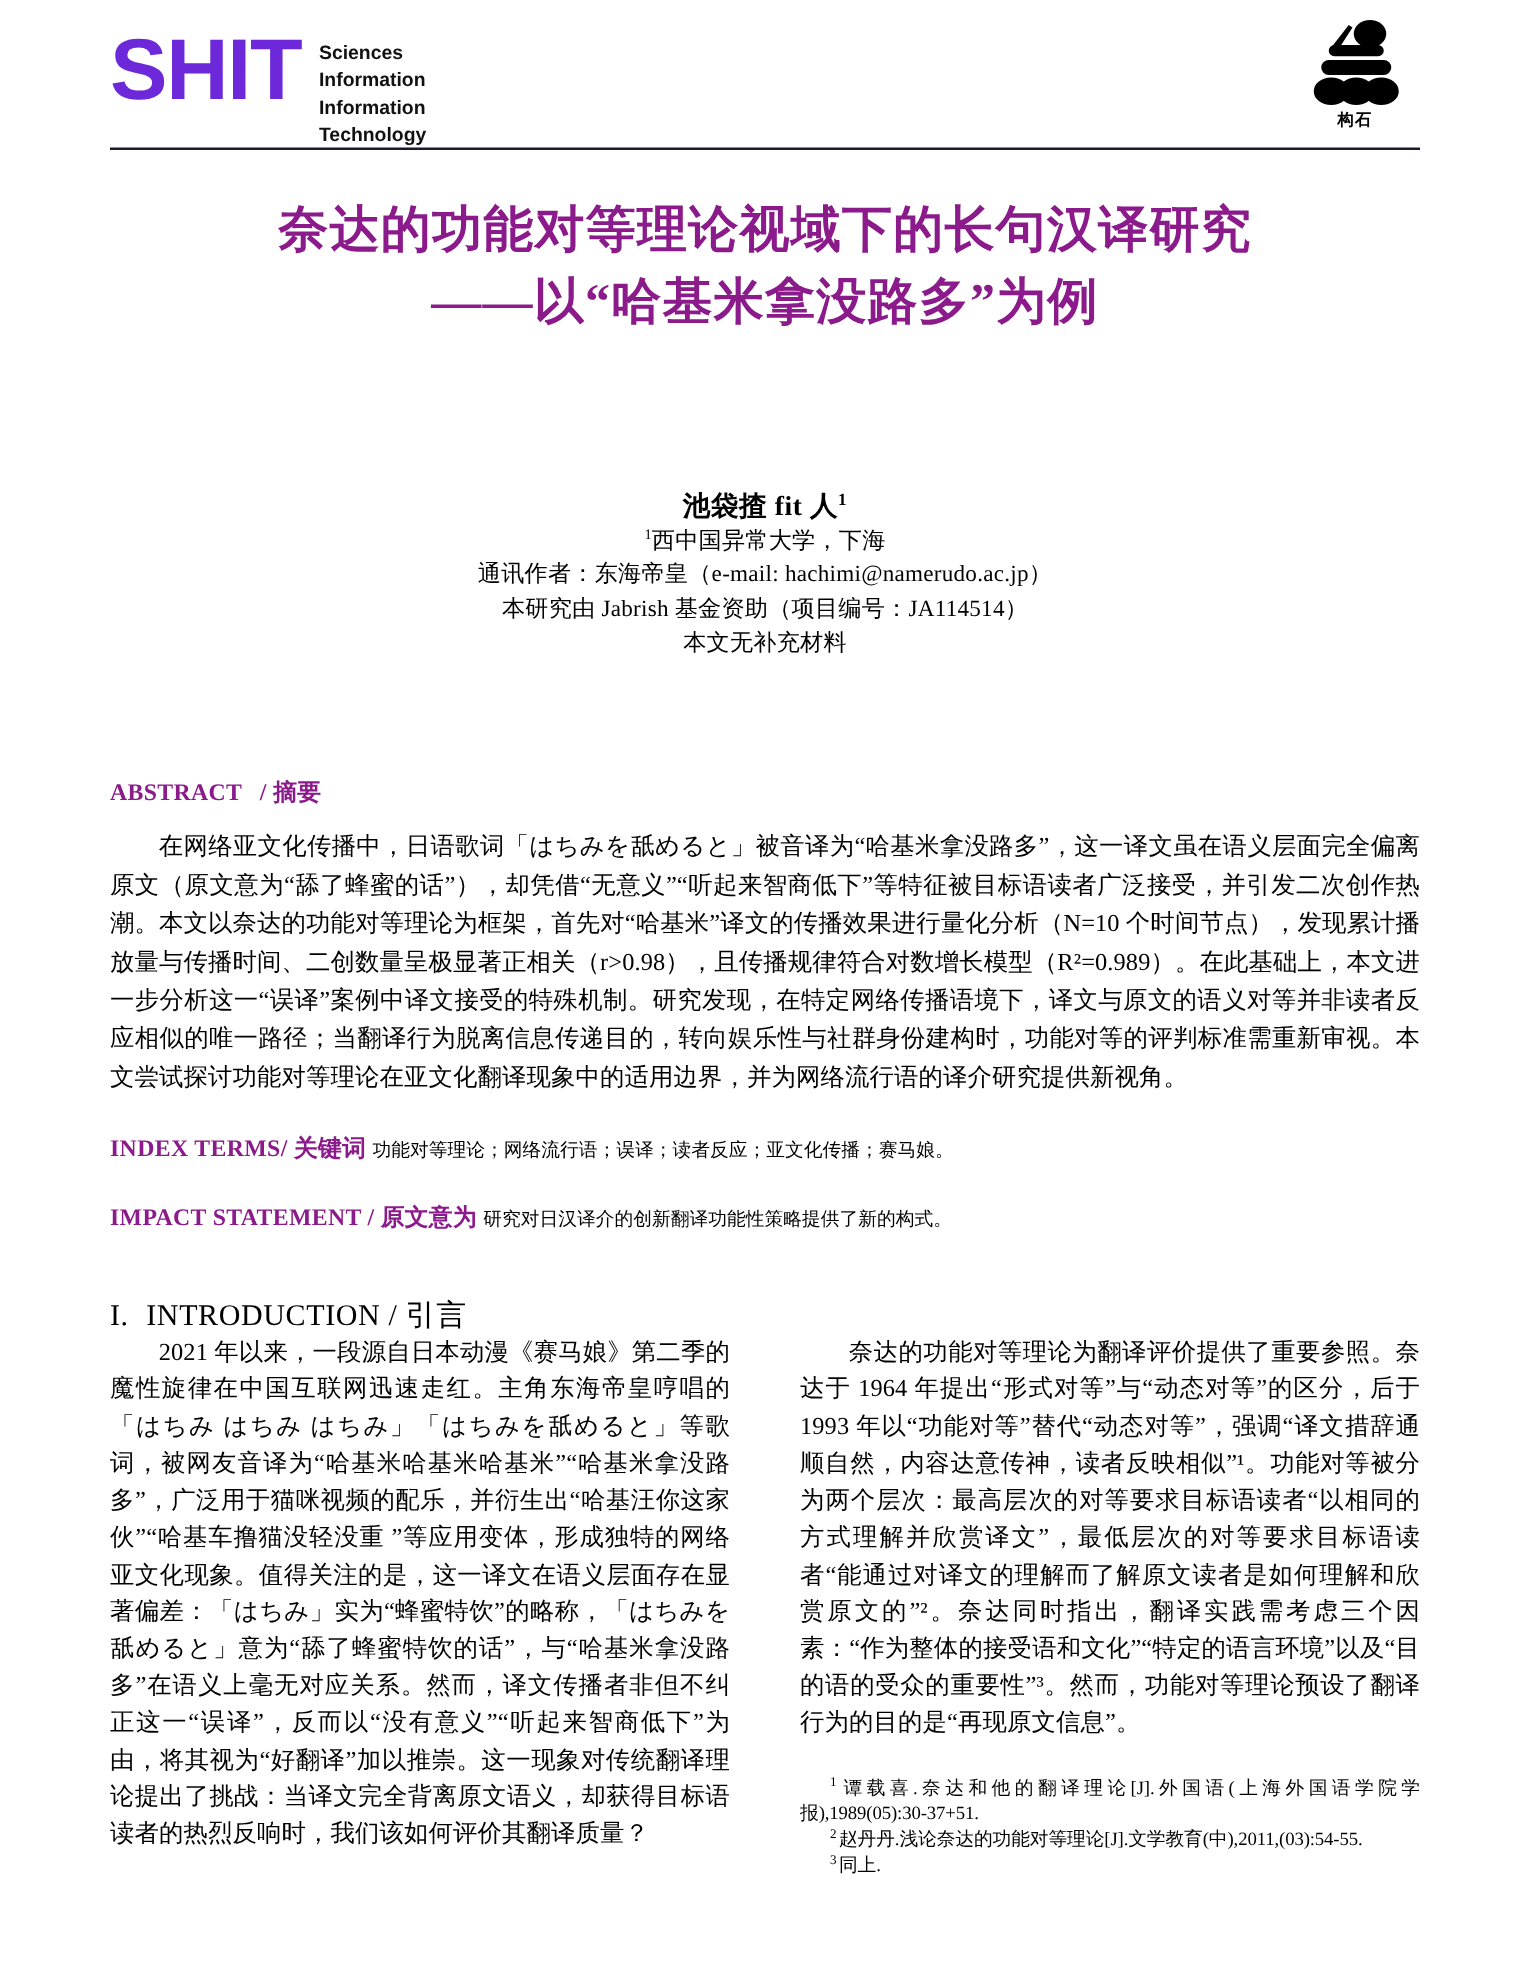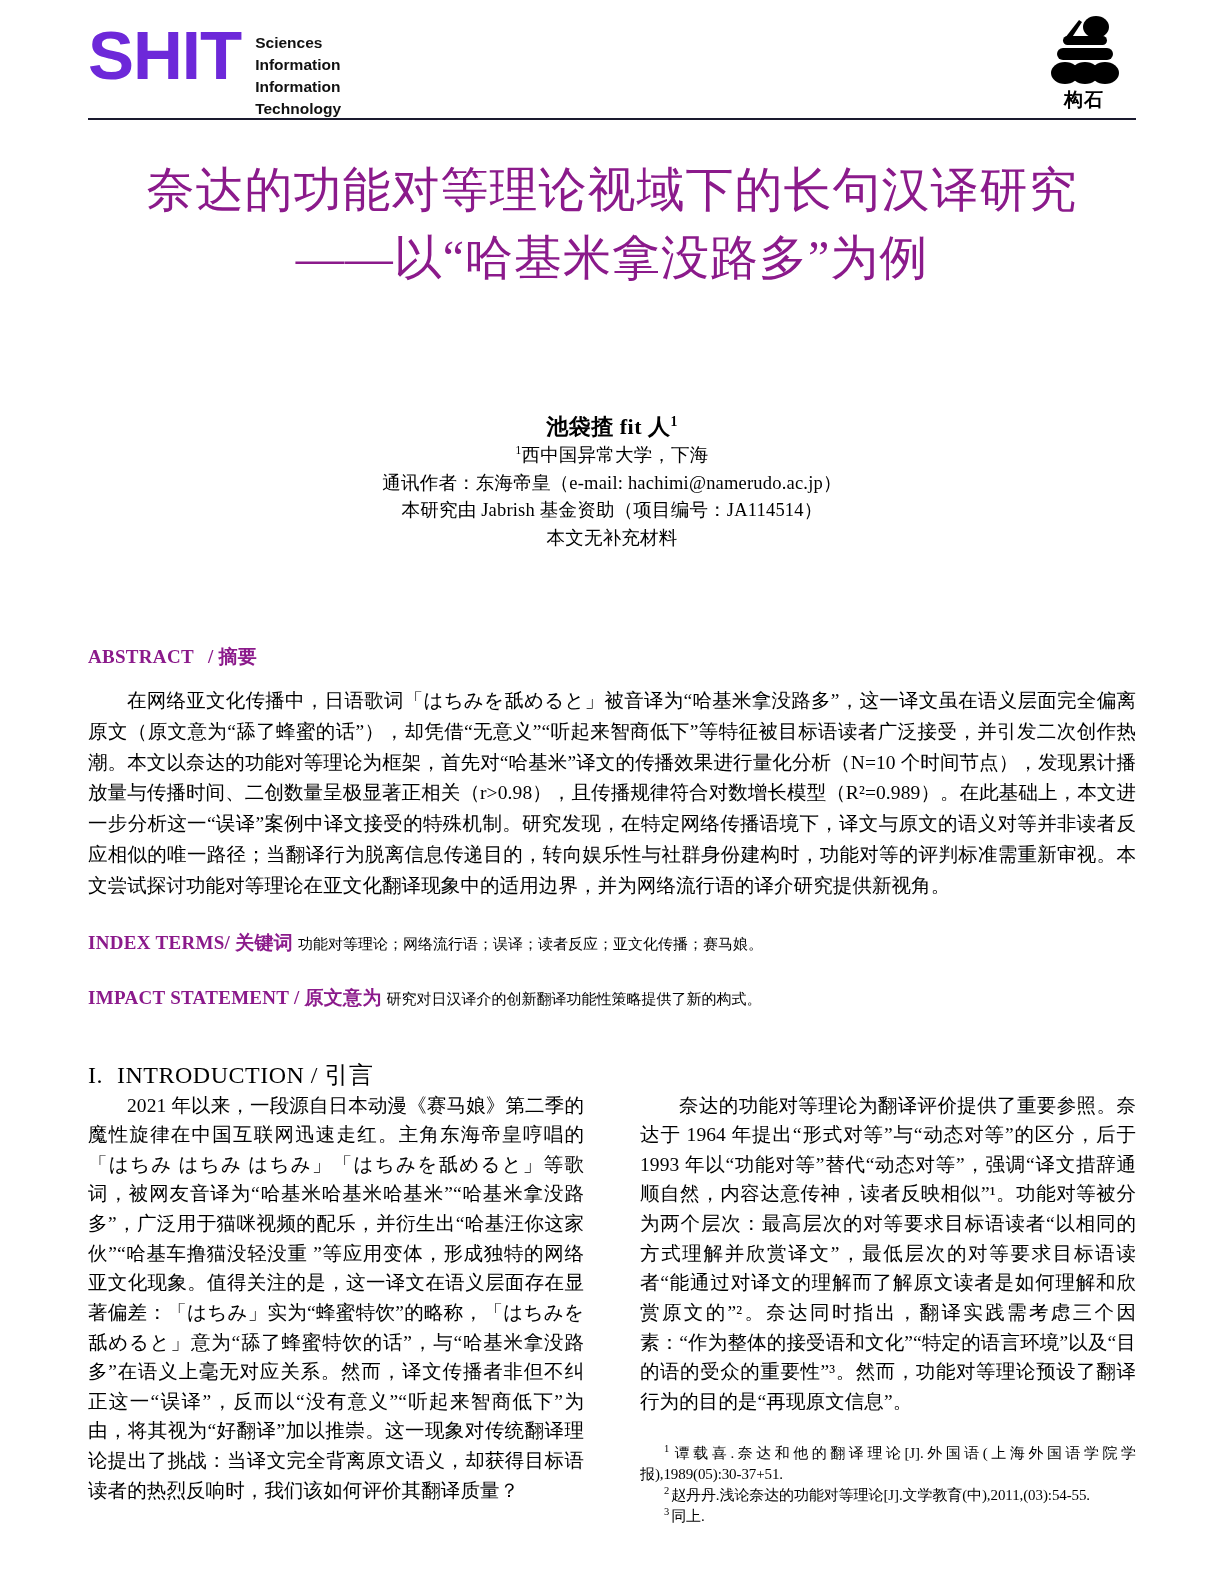--- a/index.html
+++ b/index.html
@@ -56,44 +56,44 @@
   .brand-words div { white-space: nowrap; }
 
   .publisher-logo {
     padding-top: 12px;
     width: 104px;
     text-align: center;
   }
   .publisher-logo svg { display: block; margin: 0 auto; }
   .publisher-name {
     font-family: "Liberation Sans", "DejaVu Sans", sans-serif;
-    font-size: 19px;
+    font-size: 13px;
     font-weight: bold;
     margin-top: 1px;
     letter-spacing: 1px;
   }
 
   .rule {
     border: 0;
     border-top: 2px solid #1a1a2e;
     margin: 0 0 0 0;
   }
 
   
   .title-block {
     text-align: center;
     margin-top: 36px;
     color: #8b1a8b;
   }
   .title-line {
     font-family: "Liberation Serif", "DejaVu Serif", serif;
-    font-size: 48px;
+    font-size: 40px;
     line-height: 1.42;
     letter-spacing: 1px;
-    font-weight: normal;
+    font-weight: bold;
   }
 
   
   .authors-block {
     text-align: center;
     margin-top: 120px;
   }
   .author-name {
     font-size: 22px;
     font-weight: bold;

